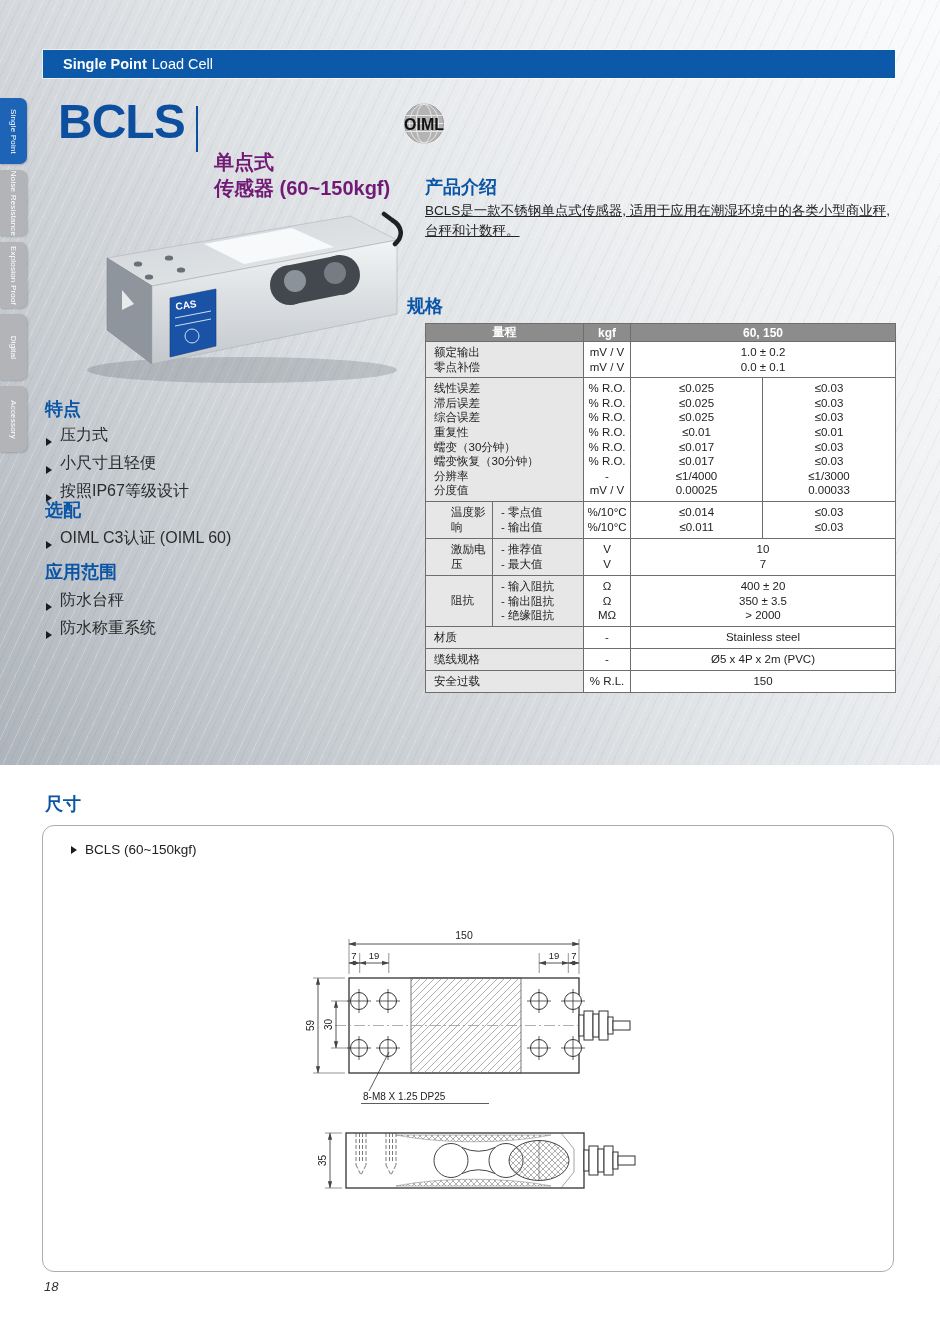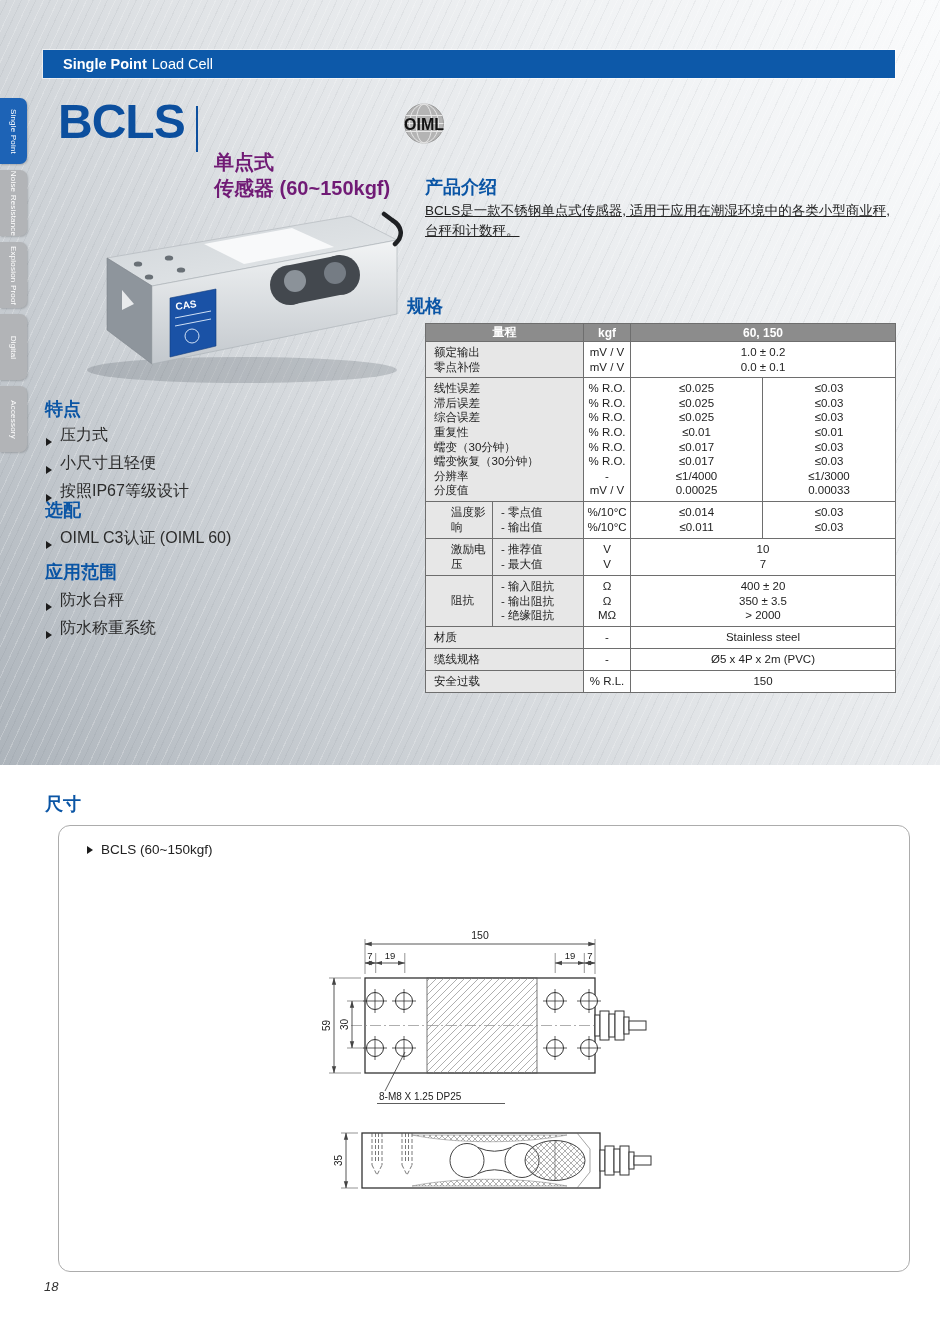--- a/index.html
+++ b/index.html
@@ -52,21 +52,21 @@
   .spec th { background:#8c8c8c; color:#fff; font-weight:600; height:16px; font-size:12px;
     border:1px solid #6e6e6e; }
   .spec td { border:1px solid #6e6e6e; padding:3px 0; vertical-align:middle; }
   .spec td div { line-height:14.6px; }
   .spec .lbl { background:#e7e7e7; text-align:left; padding-left:8px; }
   .spec .grp { background:#e7e7e7; text-align:left; padding-left:25px; }
   .spec .unit, .spec .val { background:#fff; text-align:center; }
 
   
   .dim-box { position:absolute; left:42px; top:825px; width:852px; height:447px;
-    border:1px solid #acacac; border-radius:12px; background:#fff;margin-left:16px; }
+    border:1px solid #acacac; border-radius:12px; background:#fff; }
   .dim-box-label { position:absolute; left:28px; top:16px; display:flex; align-items:center;
     gap:8px; font-size:13.5px; color:#222; }
 
   .page-num { position:absolute; left:44px; top:1279px; font-size:13px; font-style:italic; color:#333; }
 
   svg text { font-family:"Liberation Sans","DejaVu Sans",sans-serif; }
 </style>
 </head>
 <body>
 

